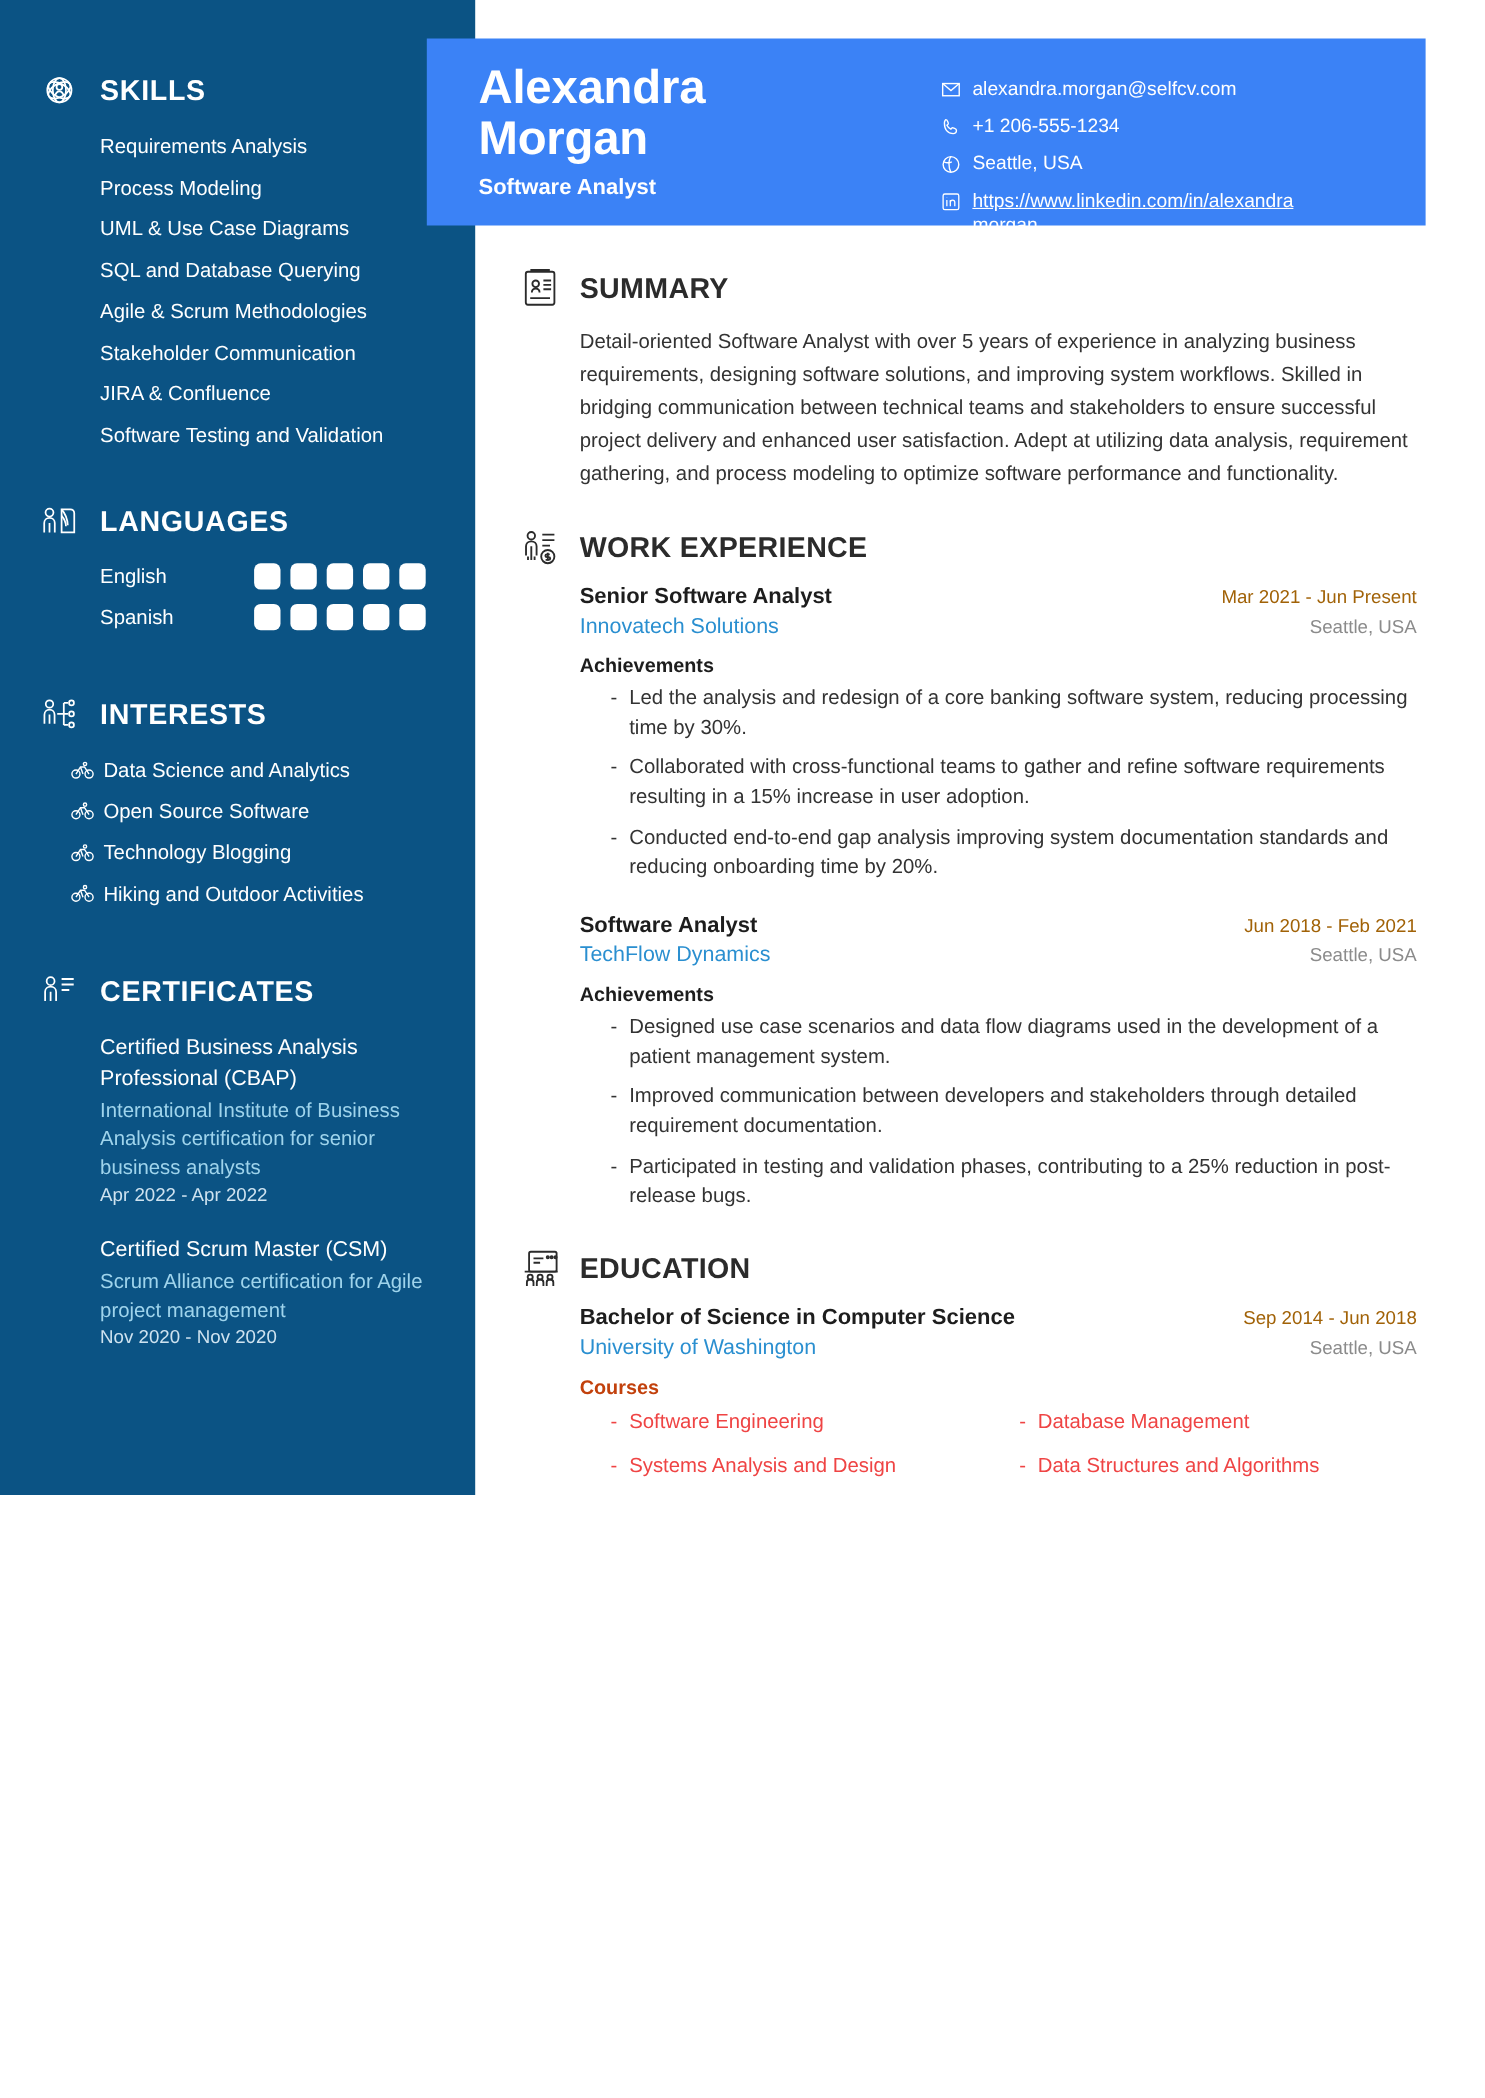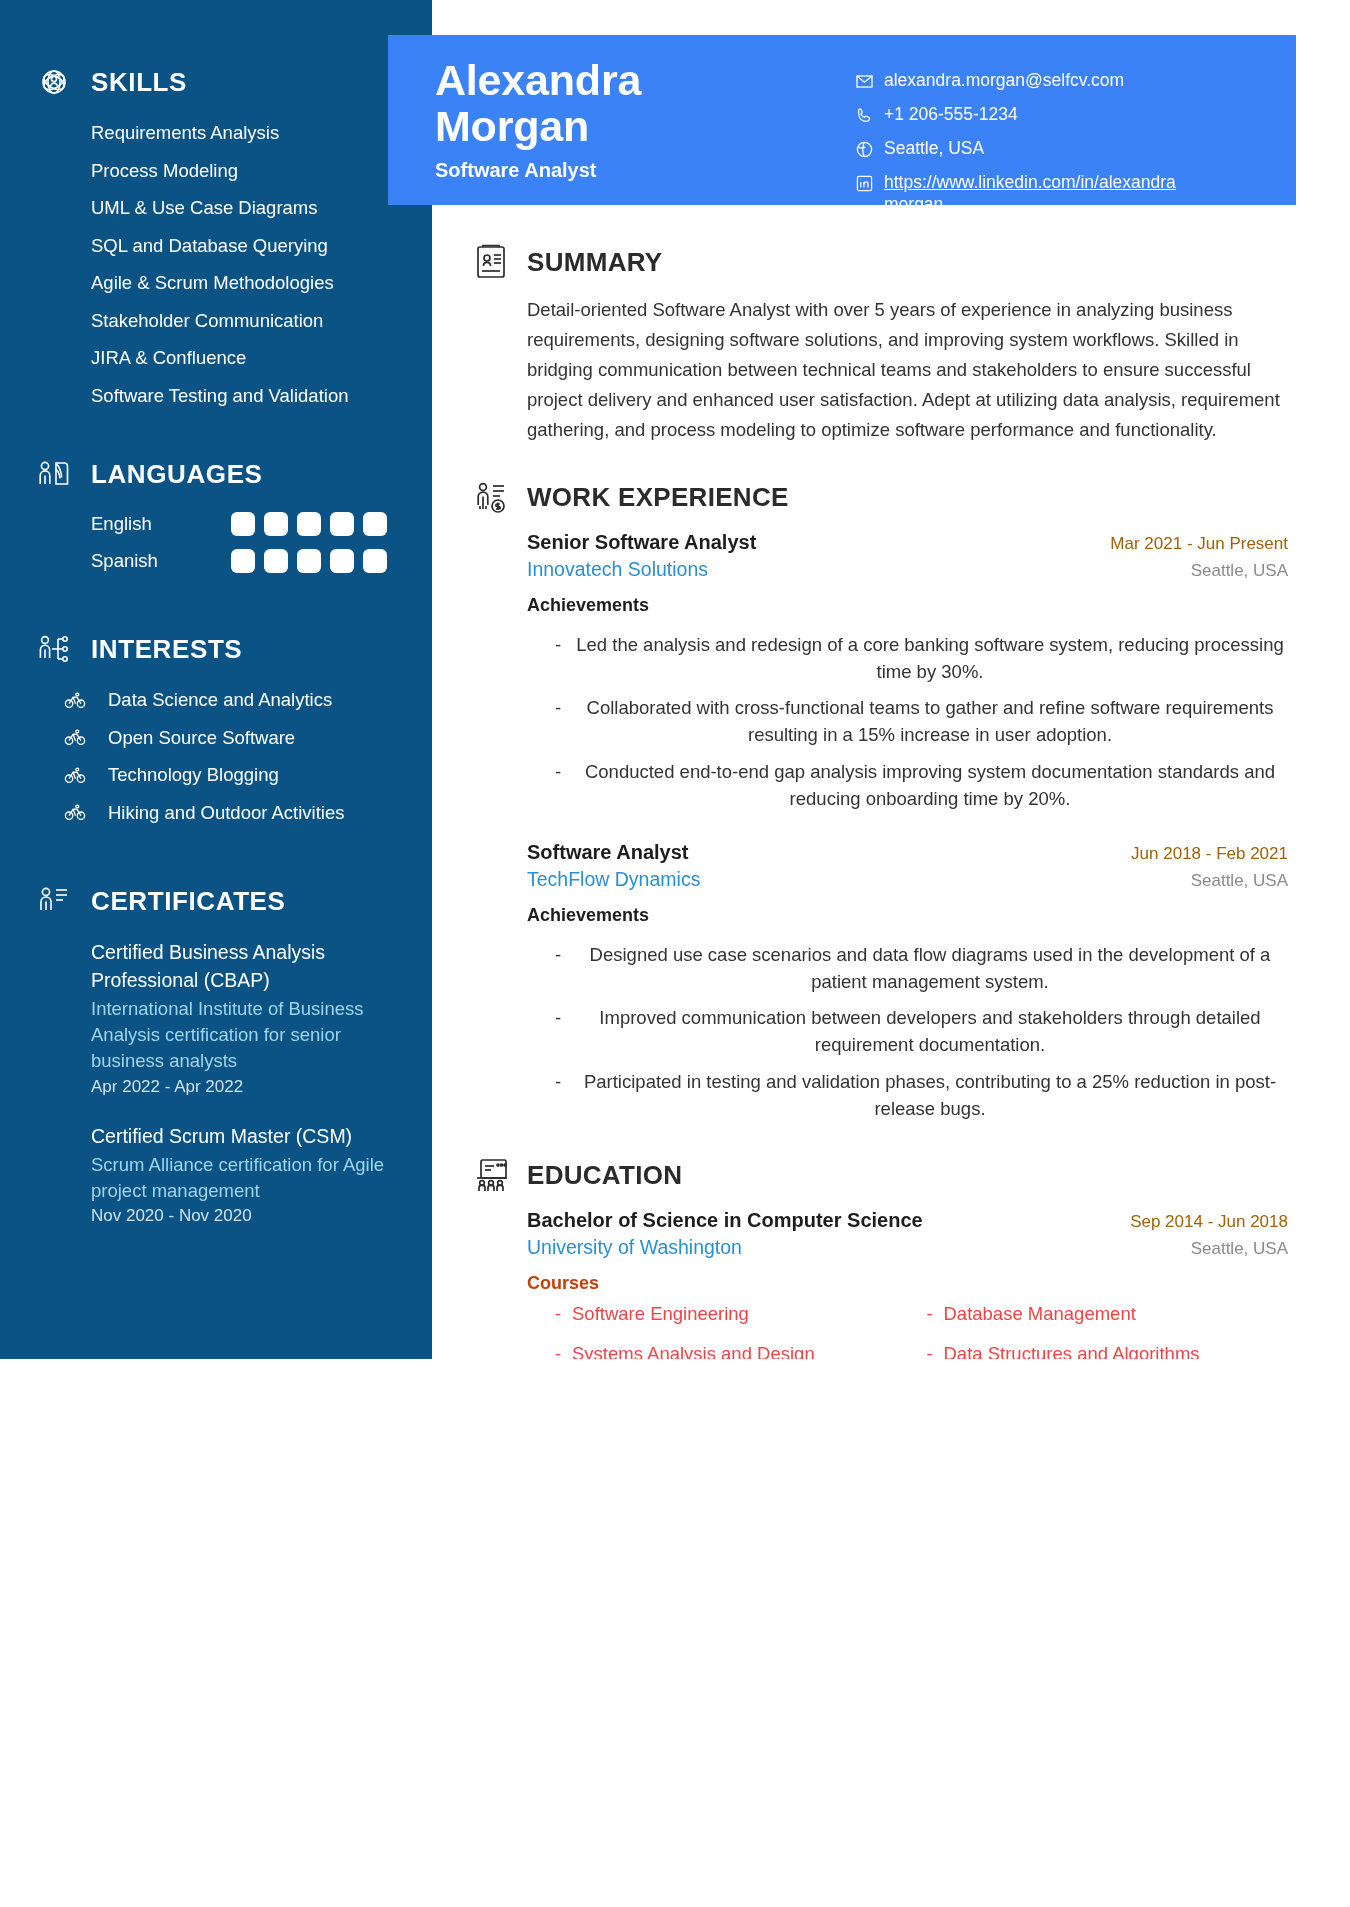--- a/index.html
+++ b/index.html
@@ -60,21 +60,21 @@
   .dot {
     width: 24px; height: 24px;
     border-radius: 6px;
     background: #ffffff;
   }
 
   
   .interest-row {
     display: flex;
     align-items: center;
-    gap: 22px;
+    gap: 8px;
     margin-bottom: 12px;
     text-align: right;
   }
   .interest-row .bic { flex: 0 0 auto; width: 22px; height: 22px; }
   .interest-label { font-size: 18.5px; line-height: 1.38; }
 
   
   .cert-block { margin-bottom: 26px; }
   .cert-title {
     font-size: 19.5px;
@@ -191,21 +191,21 @@
   .entry-loc {
     font-size: 17px;
     color: #8b8b8b;
   }
   .ach-label {
     margin-top: 14px;
     font-size: 18px;
     font-weight: 700;
     color: #1d1d1d;
   }
-  ul.bullets { list-style: none; margin-top: 16px; padding-left: 28px; text-align: center; }
+  ul.bullets { list-style: none; margin-top: 5px; padding-left: 28px; }
   ul.bullets li {
     position: relative;
     font-size: 18.5px;
     line-height: 1.45;
     margin-bottom: 10px;
     padding-left: 17px;
     color: #333333;
   }
   ul.bullets li::before {
     content: "-";

